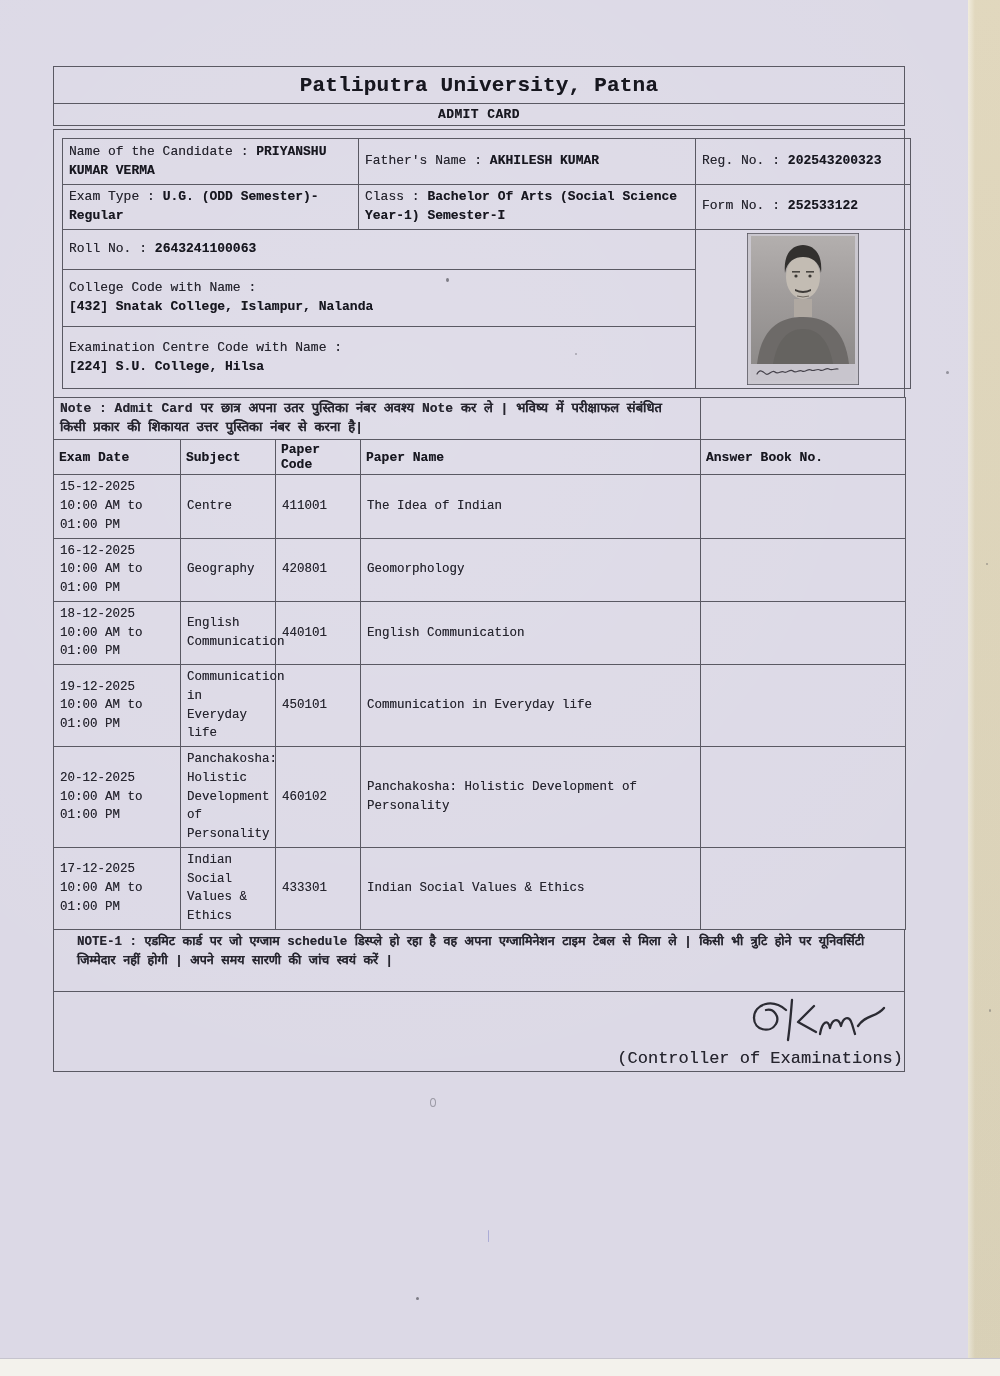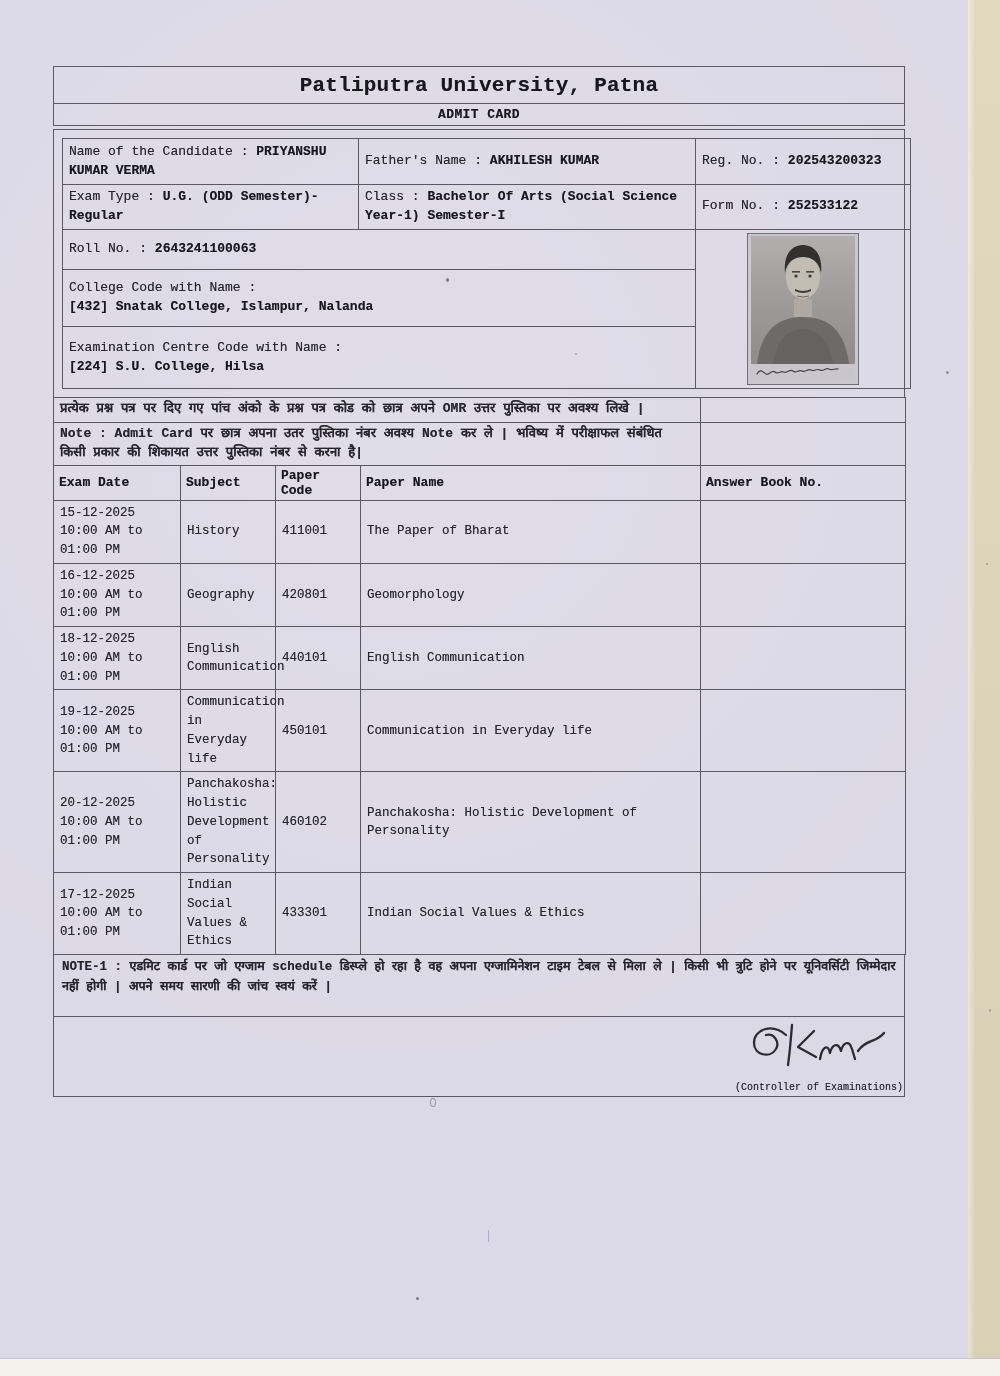--- a/index.html
+++ b/index.html
@@ -59,26 +59,26 @@
   .sched th{height:26px;text-align:left;padding:2px 5px;font-weight:bold;
     color:var(--ink-bold);font-size:13px;}
   .sched td{padding:3px 6px;font-size:12.5px;vertical-align:middle;line-height:1.5;}
   .sched tbody tr:nth-child(1){height:63px;}
   .sched tbody tr:nth-child(2){height:62px;}
   .sched tbody tr:nth-child(3){height:54px;}
   .sched tbody tr:nth-child(4){height:63px;margin-left:20px;}
   .sched tbody tr:nth-child(5){height:81px;}
   .sched tbody tr:nth-child(6){height:59px;}
 
-  .notes-box{min-height:63px;padding:3px 8px;}
+  .notes-box{min-height:63px;padding:3px 23px;}
   .notes-box p{font-size:12.5px;font-weight:600;line-height:1.55;}
 
   .sig-box{position:relative;height:81px;}
   .sig-svg{position:absolute;right:12px;top:4px;}
-  .sig-caption{position:absolute;right:1px;bottom:3px;font-size:10px;color:var(--ink);}
+  .sig-caption{position:absolute;right:1px;bottom:3px;font-size:17px;color:var(--ink);}
 
   .soft{text-shadow:0 0 .5px rgba(40,40,55,.55);font-family:Liberation Mono, monospace;}
 </style>
 </head>
 <body>
 
 <div class="scan-edge-right"></div>
 <div class="scan-edge-bottom"></div>
 <div class="speck" style="left:446px;top:278px;width:3px;height:4px;"></div>
 <div class="speck" style="left:575px;top:353px;width:2px;height:2px;opacity:.4;"></div>
@@ -189,24 +189,20 @@
     </tbody>
       </table>
   </div>
 
   <table class="note-table stack">
     <colgroup>
         <col style="width:647px">
         <col style="width:205px">
       </colgroup>
     <tbody>
-        <tr>
-      <td>प्रत्येक प्रश्न पत्र पर दिए गए पांच अंको के प्रश्न पत्र कोड को छात्र अपने OMR उत्तर पुस्तिका पर अवश्य लिखे |</td>
-      <td></td>
-    </tr>
     <tr>
       <td class="wrap2">Note : Admit Card पर छात्र अपना उतर पुस्तिका नंबर अवश्य Note कर ले | भविष्य में परीक्षाफल संबंधित किसी प्रकार की शिकायत उत्तर पुस्तिका नंबर से करना है|</td>
       <td></td>
     </tr>
   </tbody>
     </table>
 
   <table class="sched stack" id="schedule">
     <colgroup>
       <col style="width:127px">
@@ -223,23 +219,23 @@
         <th>Paper Name</th>
         <th>Answer Book No.</th>
       </tr>
     </thead>
     <tbody>
         <tr>
           <td>
             <div>15-12-2025</div>
             <div>10:00 AM to 01:00 PM</div>
           </td>
-          <td>History</td>
+          <td>Centre</td>
           <td>411001</td>
-          <td>The Paper of Bharat</td>
+          <td>The Idea of Indian</td>
           <td></td>
         </tr>
         <tr>
           <td>
             <div>16-12-2025</div>
             <div>10:00 AM to 01:00 PM</div>
           </td>
           <td>Geography</td>
           <td>420801</td>
           <td>Geomorphology</td>

